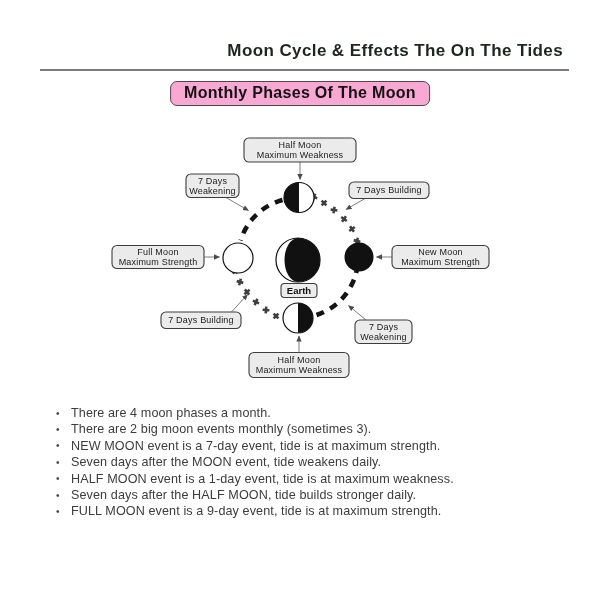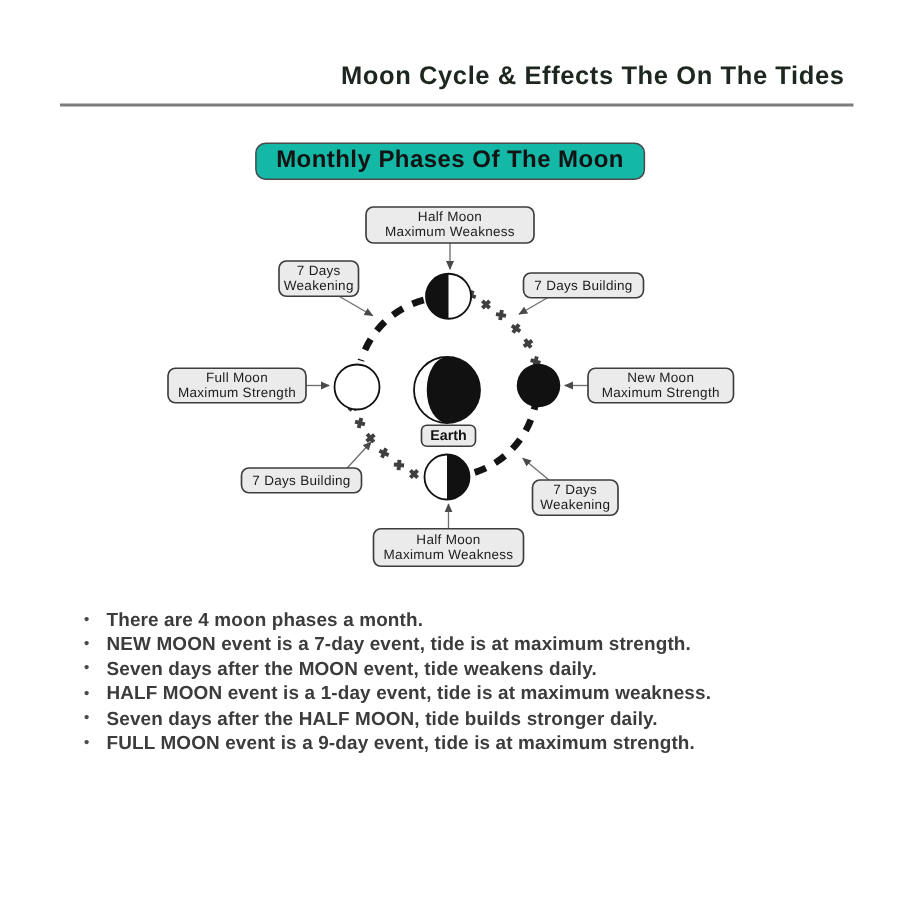--- a/index.html
+++ b/index.html
@@ -10,40 +10,40 @@
   .page-title {
     position:absolute; top:41px; left:30px; right:37px;
     text-align:right; font-size:17px; font-weight:bold;
     color:#1d261f; letter-spacing:0.4px; margin:0;
   }
   .title-rule {
     position:absolute; top:69px; left:40px; right:31px; height:0;
     border-top:2.2px solid #7c7c7c;
   }
   .subtitle-box {
-    position:absolute; top:95px; left:50%; transform:translateX(-50%);
+    position:absolute; top:81px; left:50%; transform:translateX(-50%);
     padding:2px 13px 3px 13px;
-    background:#14b8a6; border:1.6px solid #4a4a4a; border-radius:7px;
+    background:#f9a8d4; border:1.6px solid #4a4a4a; border-radius:7px;
     font-size:16px; font-weight:bold; color:#131313; letter-spacing:0.3px;
     white-space:nowrap;
   }
   .diagram-svg { position:absolute; top:130px; left:0; width:600px; height:260px; }
   .lbox  { fill:#ebebeb; stroke:#3d3d3d; stroke-width:1.1; }
   .ltext { font-family:"Liberation Sans", sans-serif; font-size:9px;
            fill:#1b1b1b; text-anchor:middle; letter-spacing:0.2px; }
   .etext { font-family:"Liberation Sans", sans-serif; font-size:9.5px;
            fill:#111; text-anchor:middle; font-weight:bold; }
   .leader  { stroke:#707070; stroke-width:0.9; fill:none; marker-end:url(#arrow); }
   .dash-arc{ stroke:#141414; stroke-width:4.5; fill:none; stroke-dasharray:8 7; }
   .cross   { stroke:#3f3f3f; stroke-width:2.6; fill:none; }
   .moon-outline { fill:#ffffff; stroke:#111111; stroke-width:1.2; }
   .moon-dark    { fill:#111111; }
   .facts-list {
     position:absolute; top:405px; left:55px; right:20px;
-    margin:0; padding:0; list-style:none;font-weight:bold;
+    margin:0; padding:0; list-style:none;
   }
   .facts-list li {
     position:relative; padding-left:16px;
     font-size:12.6px; line-height:16.4px; color:#3c3c3c; letter-spacing:0.1px;
   }
   .facts-list li::before {
     content:"\2022"; position:absolute; left:1px; top:0.5px;
     font-size:10px; color:#4a4a4a;
   }
 </style>
@@ -151,20 +151,21 @@
     </g>
     <g>
       <rect class="lbox" x="249" y="352.5" width="100" height="25" rx="5"></rect>
       <text class="ltext" x="299" y="362.5">Half Moon</text>
       <text class="ltext" x="299" y="372.5">Maximum Weakness</text>
     </g>
   </svg>
 
   <ul class="facts-list">
     <li>There are 4 moon phases a month.</li>
+    <li>There are 2 big moon events monthly (sometimes 3).</li>
     <li>NEW MOON event is a 7-day event, tide is at maximum strength.</li>
     <li>Seven days after the MOON event, tide weakens daily.</li>
     <li>HALF MOON event is a 1-day event, tide is at maximum weakness.</li>
     <li>Seven days after the HALF MOON, tide builds stronger daily.</li>
     <li>FULL MOON event is a 9-day event, tide is at maximum strength.</li>
   </ul>
 
 </div>
 
 </body></html>

